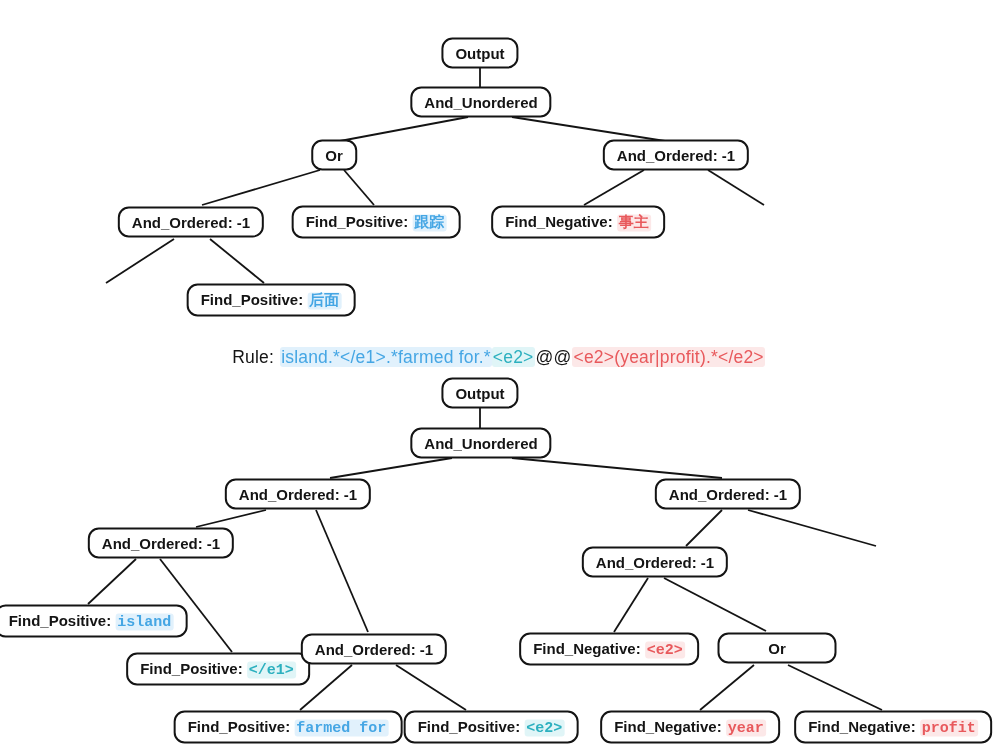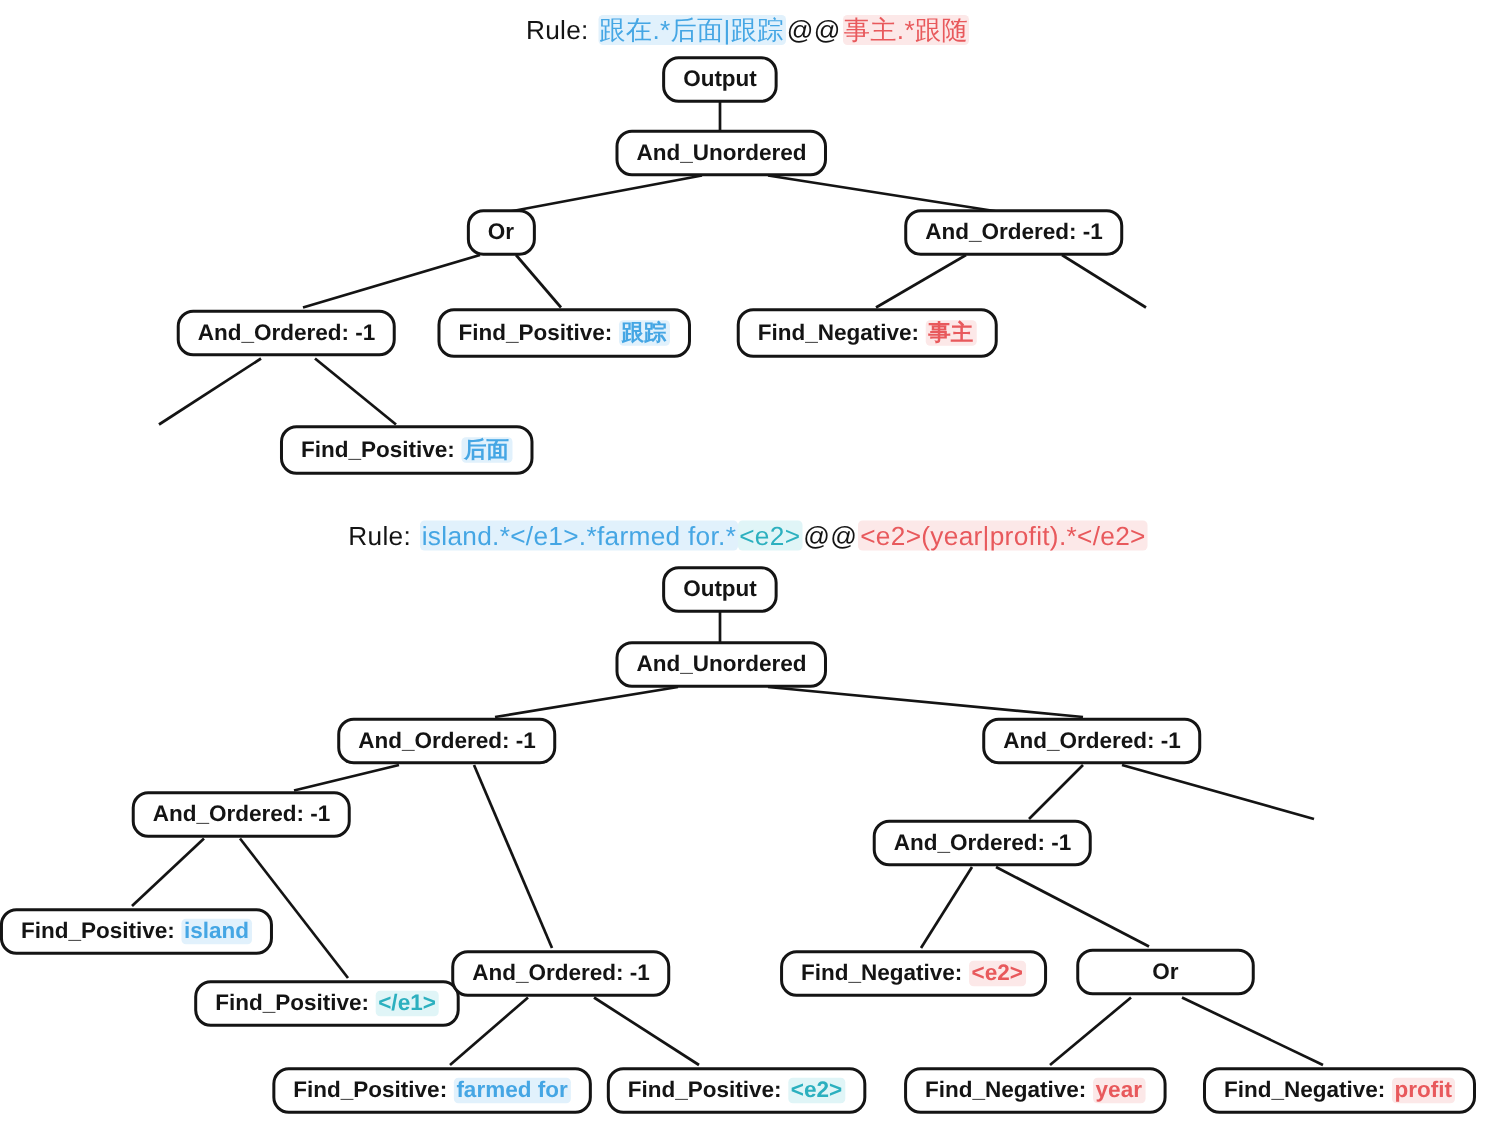--- a/index.html
+++ b/index.html
@@ -15,21 +15,21 @@
   .rule-title{position:absolute;left:0;width:100%;text-align:center;z-index:3;
               font-size:17.5px;color:var(--ink);letter-spacing:.2px;}
   .seg{padding:0 1px;border-radius:3px;}
   .seg-blue{color:var(--blue);background:var(--blue-bg);}
   .seg-teal{color:var(--teal);background:var(--teal-bg);}
   .seg-red{color:var(--red);background:var(--red-bg);}
   .node{position:absolute;transform:translate(-50%,-50%);z-index:2;
         background:#fff;border:2px solid var(--ink);border-radius:11px;
         padding:5px 12px;font-weight:bold;font-size:15px;color:var(--ink);
         white-space:nowrap;box-sizing:border-box;text-align:center;}
-  .val{padding:0 2px;border-radius:3px;}
+  .val{padding:0 2px;border-radius:3px;font-family:Liberation Mono, monospace;}
   .v-blue{color:var(--blue);background:var(--blue-bg);}
   .v-teal{color:var(--teal);background:var(--teal-bg);}
   .v-red{color:var(--red);background:var(--red-bg);}
 </style>
 </head>
 <body>
 
 <div id="stage">
 
   <svg id="edges" width="996" height="756">
@@ -54,23 +54,20 @@
     <line x1="352" y1="665" x2="300" y2="710"></line>
     <line x1="396" y1="665" x2="466" y2="710"></line>
     <line x1="722" y1="510" x2="686" y2="546"></line>
     <line x1="748" y1="510" x2="876" y2="546"></line>
     <line x1="648" y1="578" x2="614" y2="632"></line>
     <line x1="664" y1="578" x2="766" y2="631"></line>
     <line x1="754" y1="665" x2="700" y2="710"></line>
     <line x1="788" y1="665" x2="882" y2="710"></line>
   </svg>
 
-  <div class="rule-title" style="top:8px">
-    <span class="seg">Rule: </span><span class="seg seg-blue">跟在.*后面|跟踪</span><span class="seg">@@</span><span class="seg seg-red">事主.*跟随</span>
-  </div>
 
   <div class="node" style="left:480px;top:53px"><span>Output</span></div>
   <div class="node" style="left:481px;top:102px"><span>And_Unordered</span></div>
   <div class="node" style="left:334px;top:155px"><span>Or</span></div>
   <div class="node" style="left:676px;top:155px"><span>And_Ordered: -1</span></div>
   <div class="node" style="left:191px;top:222px"><span>And_Ordered: -1</span></div>
   <div class="node" style="left:376px;top:222px"><span>Find_Positive: </span><span class="val v-blue">跟踪</span></div>
   <div class="node" style="left:578px;top:222px"><span>Find_Negative: </span><span class="val v-red">事主</span></div>
   <div class="node" style="left:271px;top:300px"><span>Find_Positive: </span><span class="val v-blue">后面</span></div>
 

